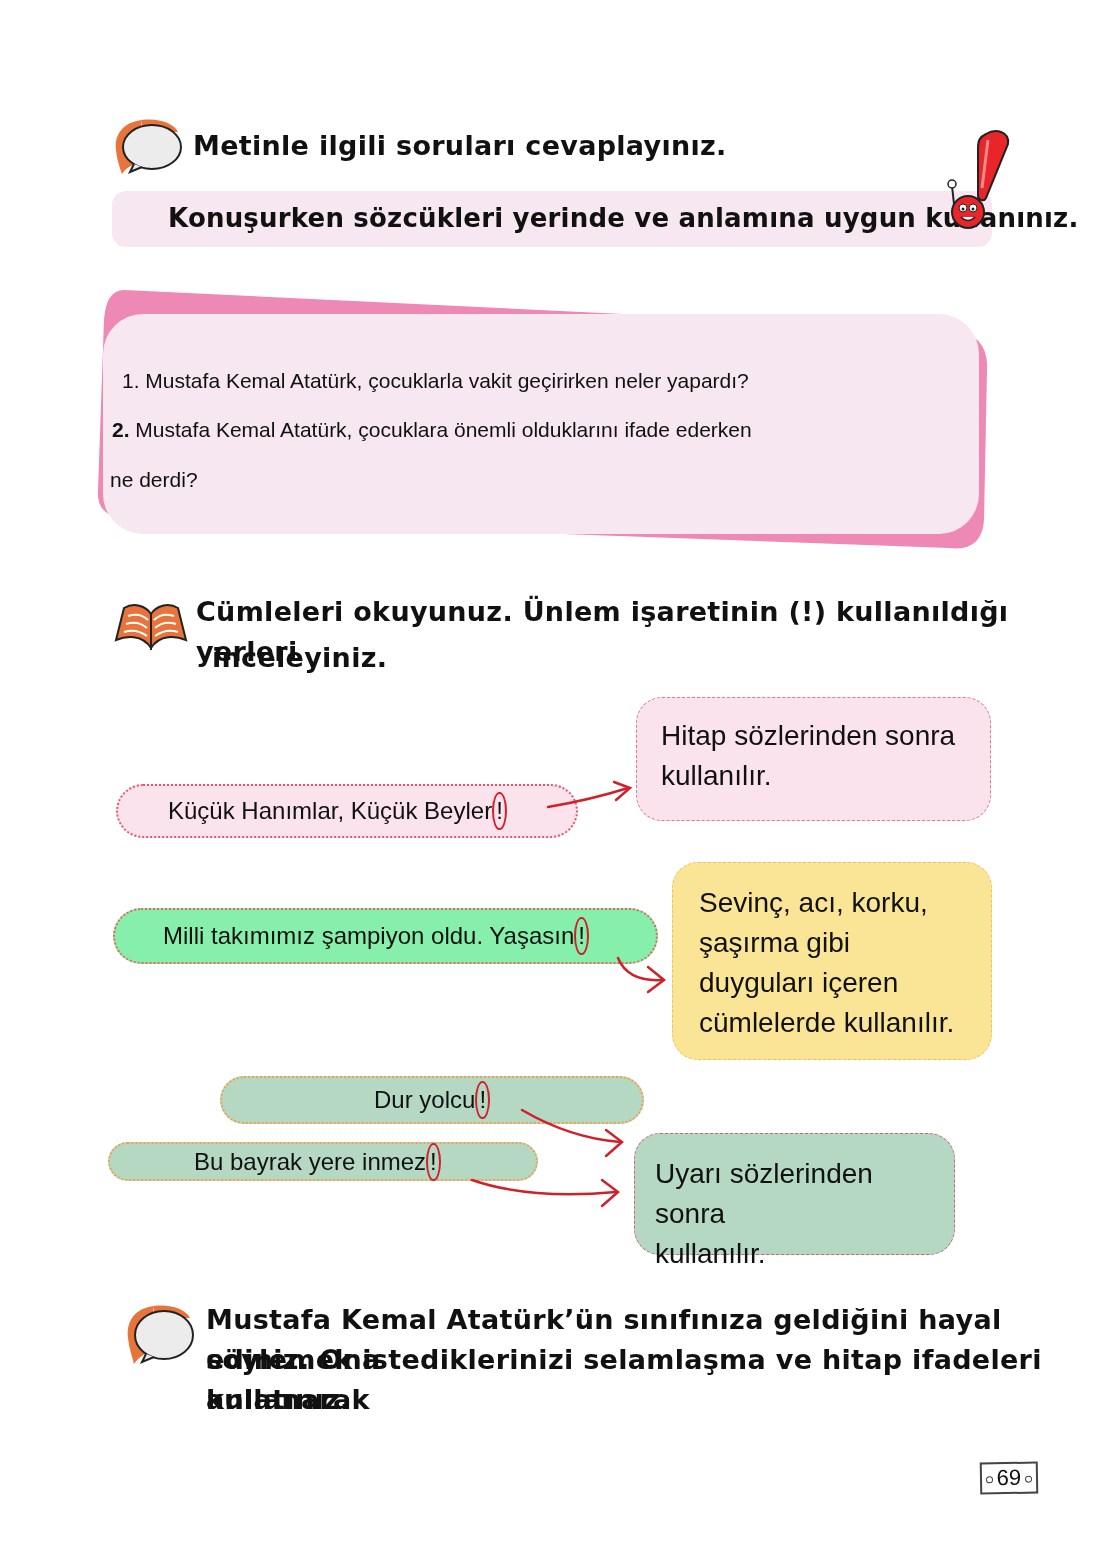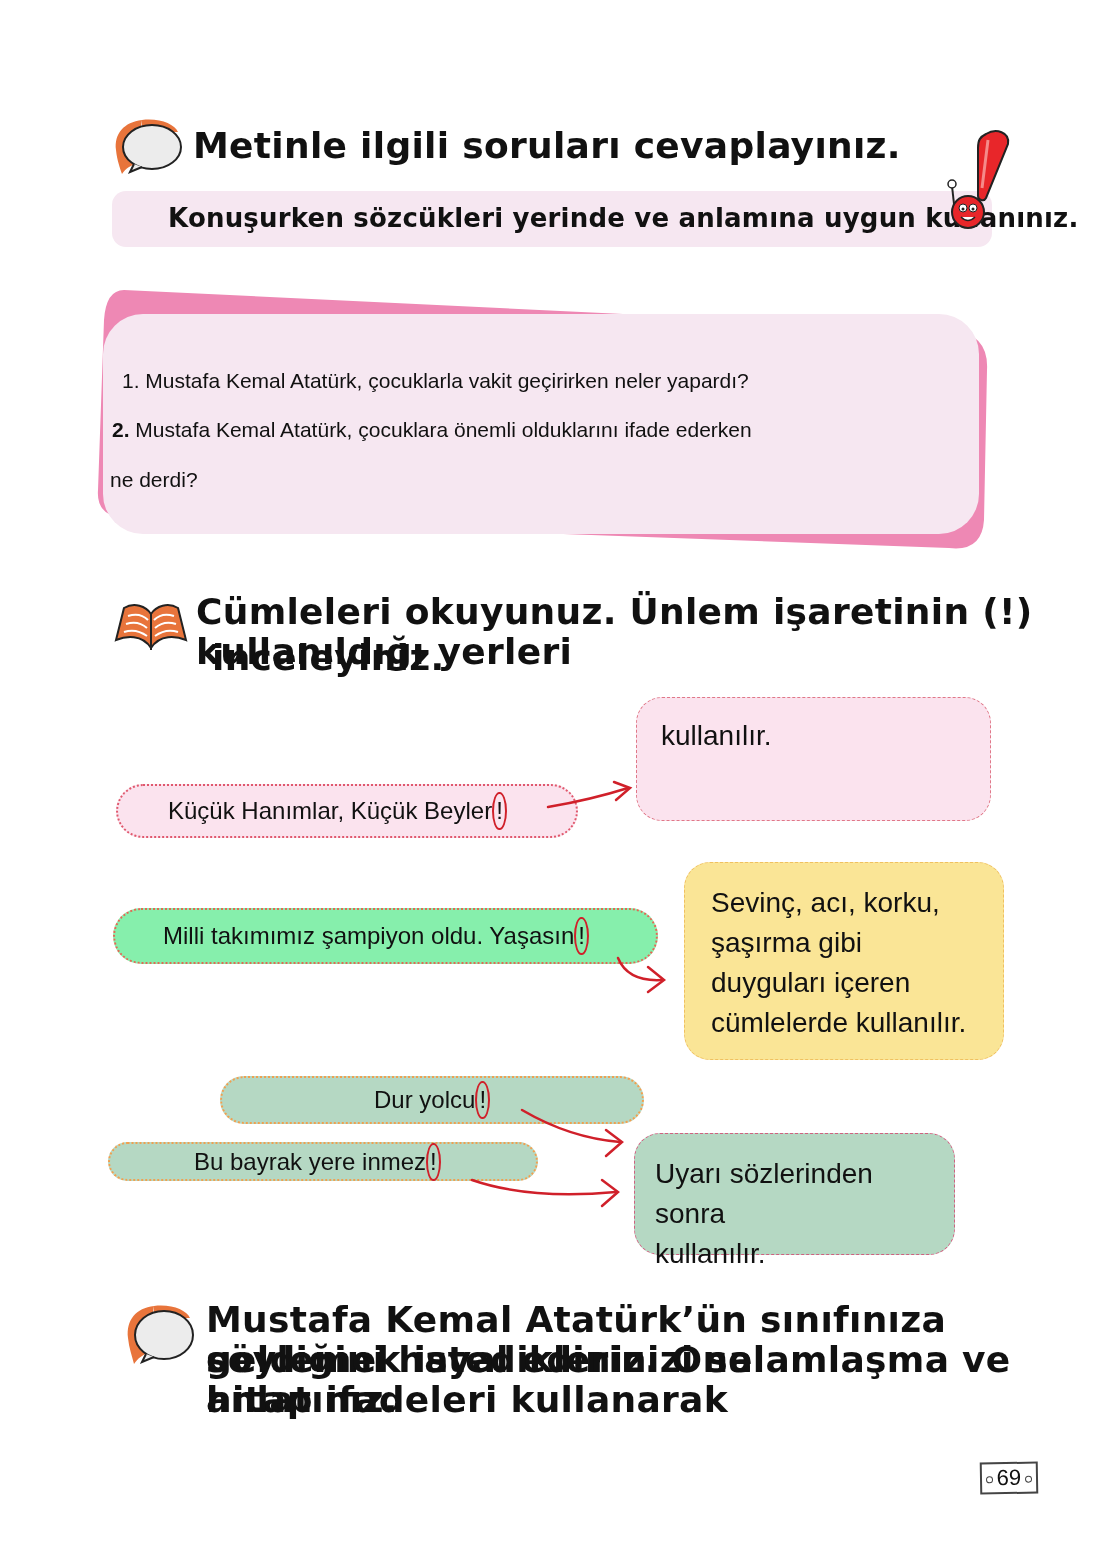--- a/index.html
+++ b/index.html
@@ -1,21 +1,21 @@
 <!DOCTYPE html>
 <html><head>
 <meta charset="utf-8">
 <style>
   html, body { margin: 0; padding: 0; background: #ffffff; }
   body { width: 1106px; height: 1560px; position: relative; overflow: hidden;
          font-family: "DejaVu Sans", sans-serif; color: #111; }
   .abs { position: absolute; }
 
   
-  .heading { font-size: 36px; font-weight: bold; letter-spacing: 0.3px; line-height: 40px; }
+  .heading { font-size: 27px; font-weight: bold; letter-spacing: 0.3px; line-height: 40px; }
 
   
   .info-bar { left: 112px; top: 191px; width: 880px; height: 56px; background: #f6e7f1;
               border-radius: 14px; }
   .info-bar-text { left: 168px; top: 203px; font-size: 26px; font-weight: bold; letter-spacing: 0.2px; }
 
   
   .q-back { left: 94px; top: 290px; width: 895px; height: 265px; }
   .q-front { left: 103px; top: 314px; width: 876px; height: 220px; background: #f6e7f1;
              border-radius: 40px; }
@@ -101,28 +101,29 @@
   </svg>
 </div>
 <div class="abs heading" style="left:196px;top:592px;">Cümleleri okuyunuz. Ünlem işaretinin (!) kullanıldığı yerleri</div>
 <div class="abs heading" style="left:212px;top:638px;">inceleyiniz.</div>
 
 <div class="abs pill pill-pink" style="left:116px;top:784px;width:462px;height:54px;padding-left:50px;">
   <span>Küçük Hanımlar, Küçük Beyler</span>
     <span class="excl-ring">!</span>
 </div>
 <div class="abs note note-pink" style="left:636px;top:697px;width:355px;height:124px;padding:18px 24px;">
+  <div>Hitap sözlerinden sonra</div>
   <div>kullanılır.</div>
 </div>
 
 <div class="abs pill pill-yellow" style="left:113px;top:908px;width:545px;height:56px;padding-left:48px;">
   <span>Milli takımımız şampiyon oldu. Yaşasın</span>
     <span class="excl-ring">!</span>
 </div>
-<div class="abs note note-yellow" style="left:672px;top:862px;width:320px;height:198px;padding:20px 26px;margin-left:12px;">
+<div class="abs note note-yellow" style="left:672px;top:862px;width:320px;height:198px;padding:20px 26px;">
   <div>Sevinç, acı, korku,</div>
   <div>şaşırma gibi</div>
   <div>duyguları içeren</div>
   <div>cümlelerde kullanılır.</div>
 </div>
 
 <div class="abs pill pill-green" style="left:220px;top:1076px;width:424px;height:48px;padding-left:152px;">
   <span>Dur yolcu</span>
     <span class="excl-ring">!</span>
 </div>

